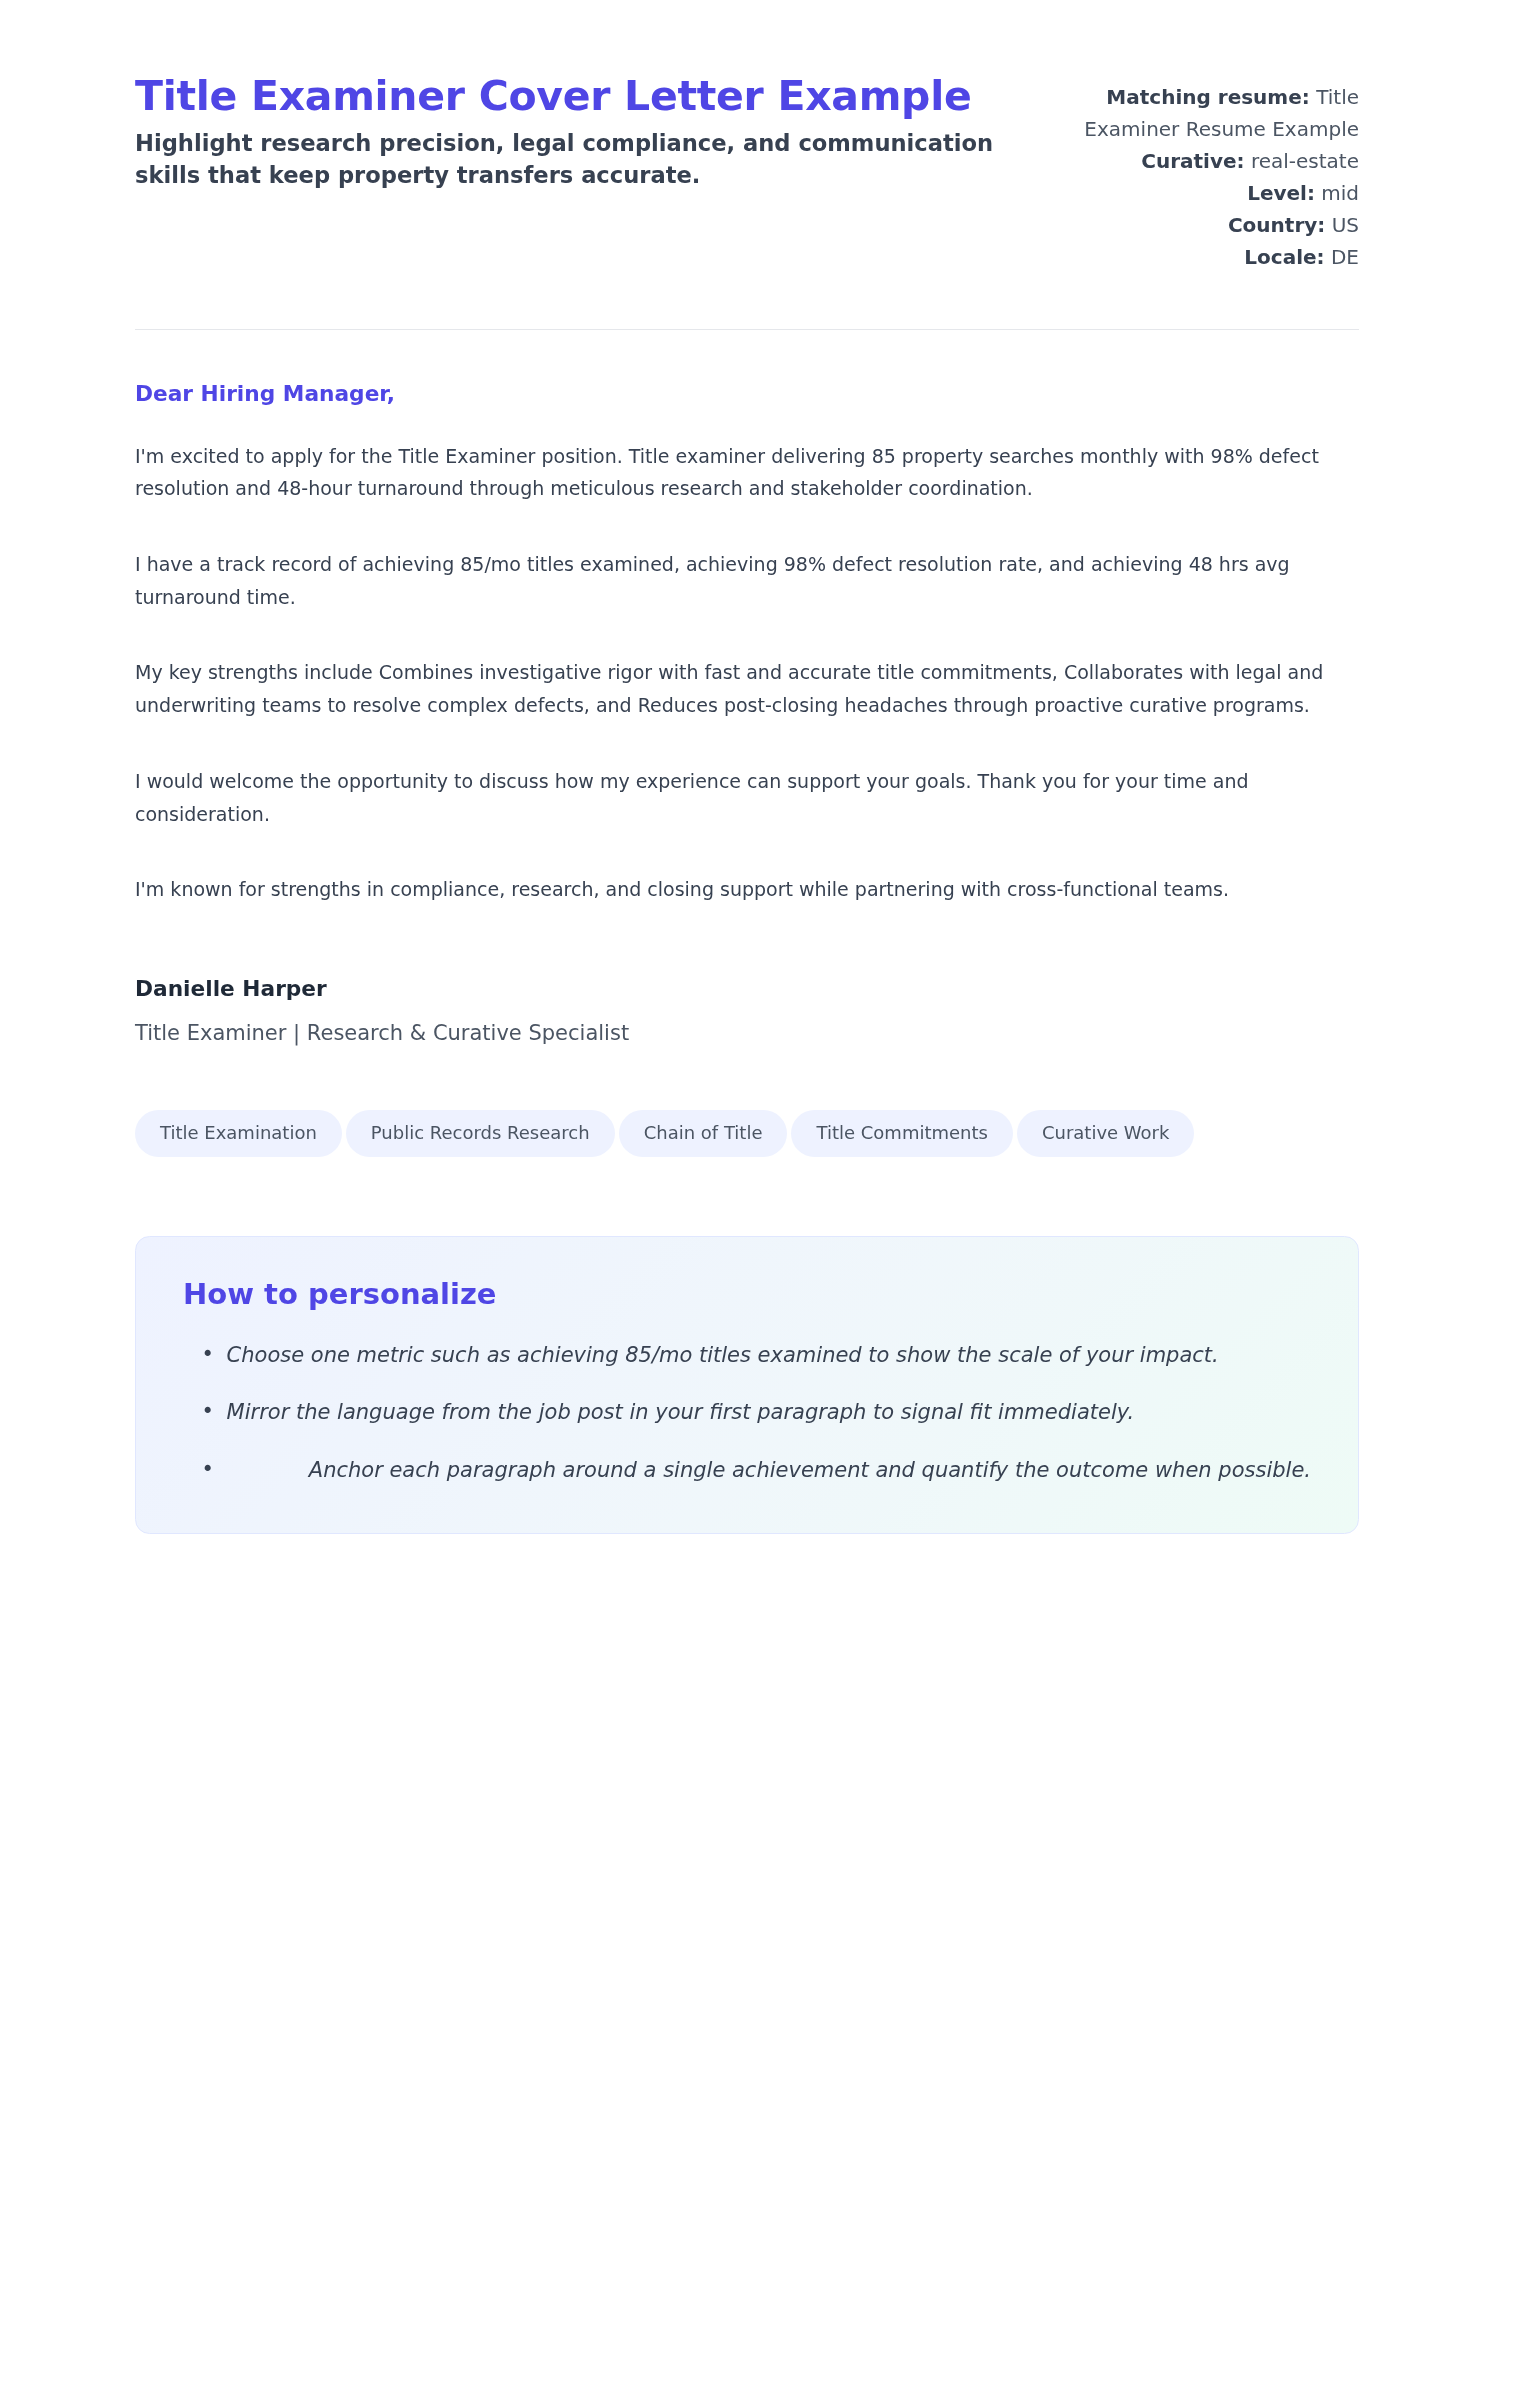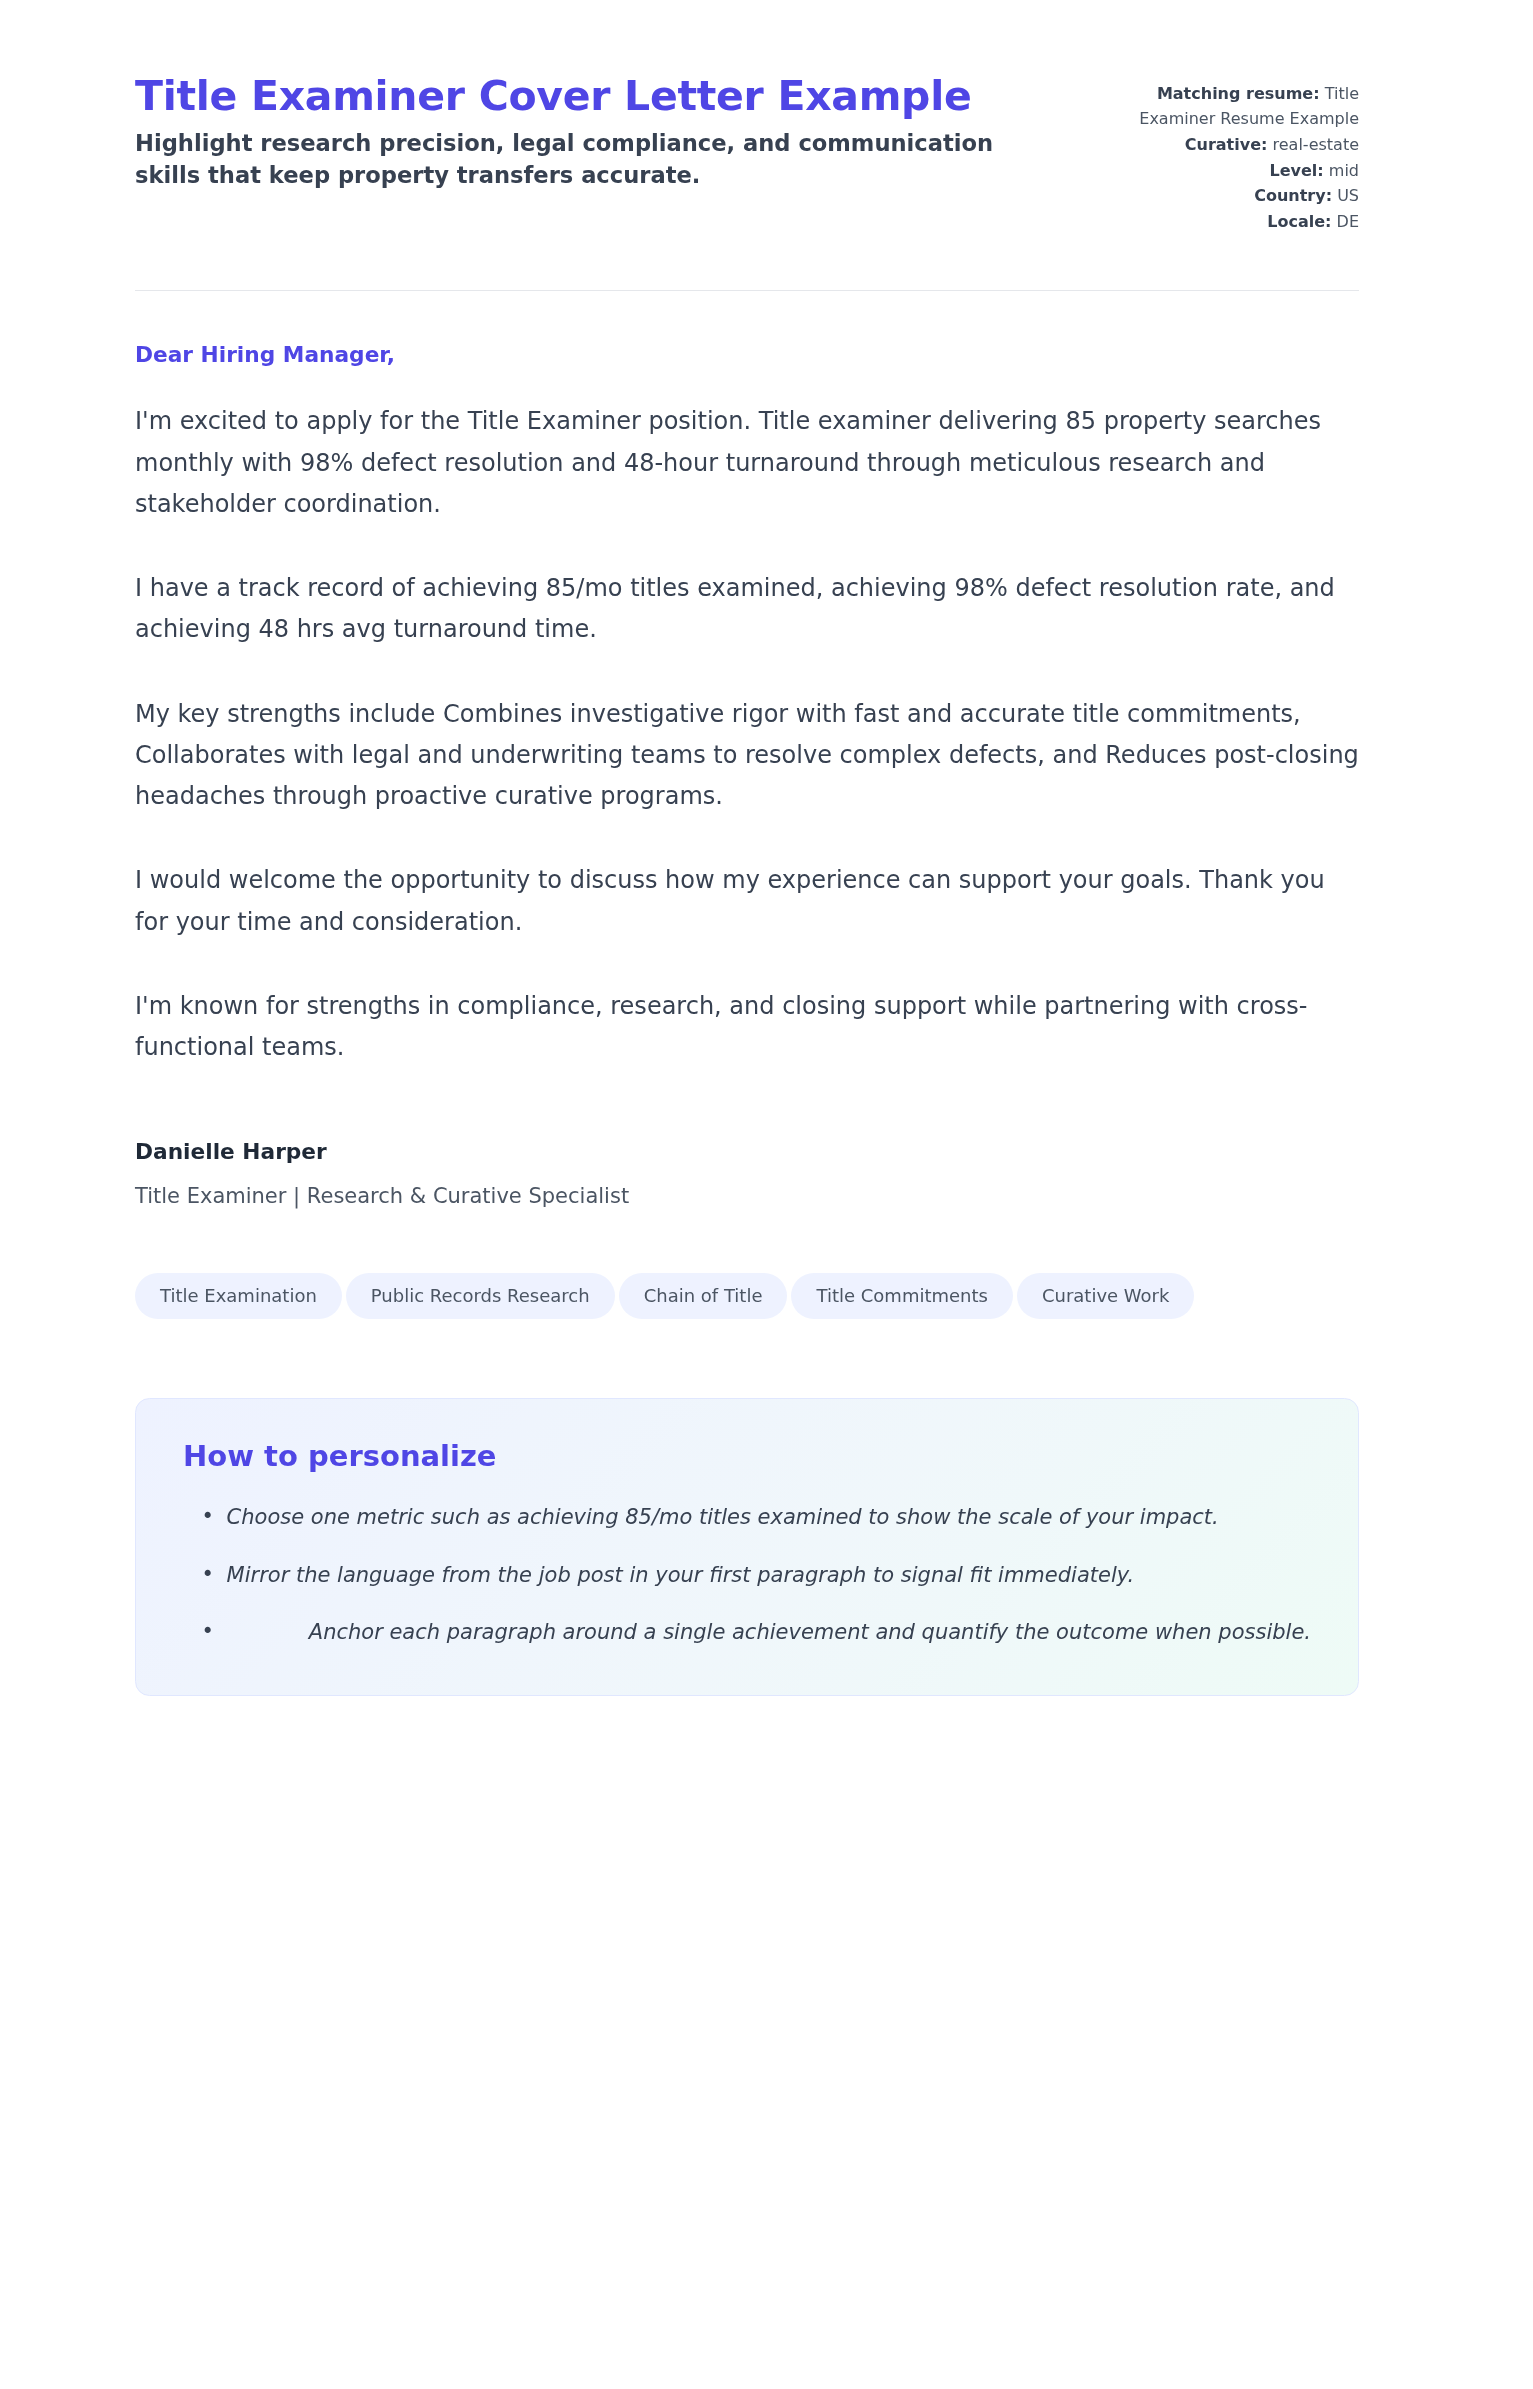--- a/index.html
+++ b/index.html
@@ -38,21 +38,21 @@
   }
   .doc-subtitle {
     font-size: 22.6px;
     line-height: 1.42;
     font-weight: bold;
     color: #374151;
     margin: 0;
   }
   .meta {
     text-align: right;
-    font-size: 16px;
+    font-size: 20px;
     line-height: 1.60;
     color: #4b5563;
     padding-top: 10.8px;
     min-width: 262px;
   }
   .meta-row { white-space: normal; }
   .meta-label {
     font-weight: bold;
     color: #374151;
   }
@@ -65,21 +65,21 @@
   .letter {
     padding-top: 51px;
   }
   .salutation {
     font-size: 21.7px;
     font-weight: bold;
     color: #4f46e5;
     margin: 0 0 34px 0;
   }
   .para {
-    font-size: 24px;
+    font-size: 19px;
     line-height: 1.72;
     color: #374151;
     margin: 0 0 43px 0;
     max-width: 1263px;
   }
   .sig-block {
     margin-top: 70px;
   }
   .sig-name {
     font-size: 21.7px;

